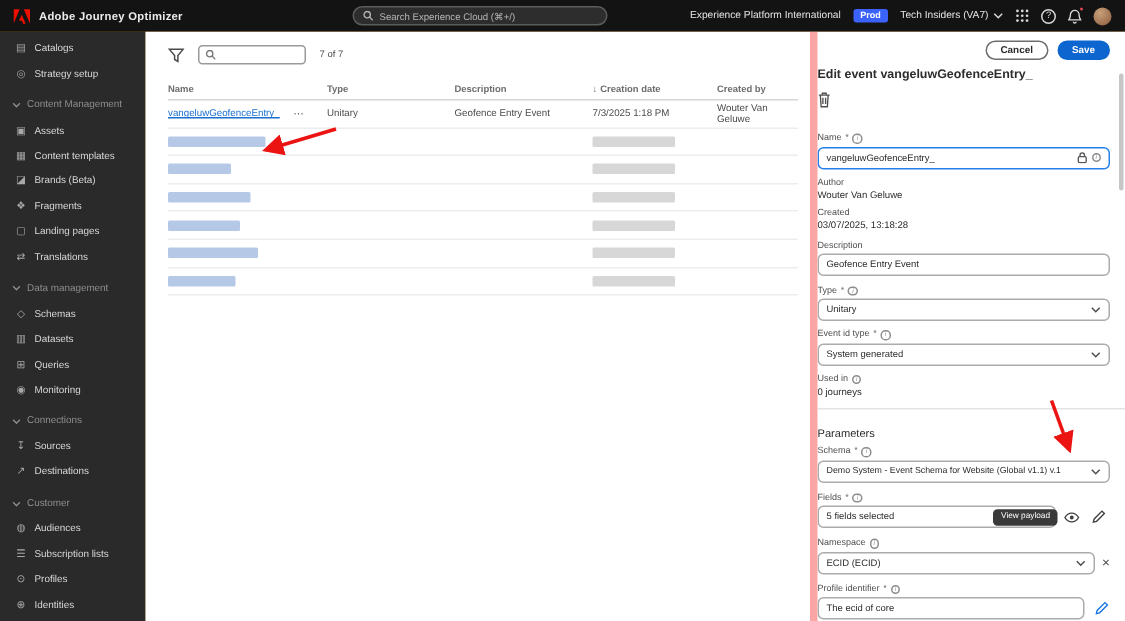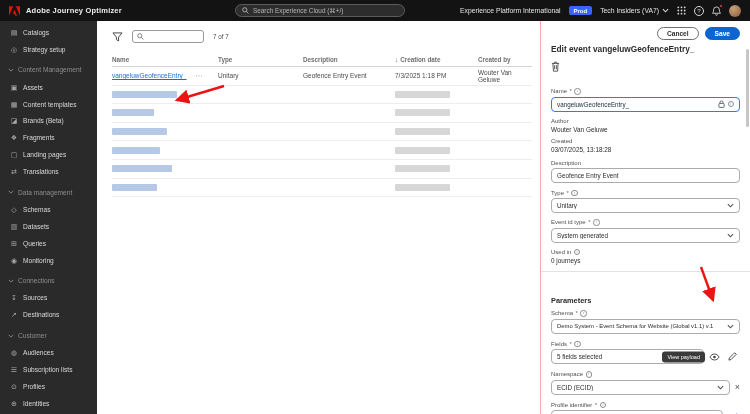--- a/index.html
+++ b/index.html
@@ -37,38 +37,38 @@
   .col-desc{width:92px;}
   .col-date{width:83px;display:flex;align-items:center;gap:2px;}
   .col-by{flex:1;}
   .tbl-row{display:flex;align-items:center;height:18.6px;border-bottom:1px solid #ededed;font-size:6.5px;color:#4b4b4b;}
   .link{color:#1a6fce;text-decoration:underline;cursor:pointer;}
   .more{color:#6e6e6e;font-size:7px;margin-left:6px;letter-spacing:1px;cursor:pointer;}
   .bar{height:7px;border-radius:1px;background:#d7d7d7;}
   .bar.blue{background:#b5c9e6;}
 
   
-  .panel{position:absolute;top:21px;left:540px;width:210px;height:393px;background:#fff;border-left:1px solid #fca5a5;padding:6px 10px 0 10px;overflow:hidden;font-size:6.4px;color:#2c2c2c;}
+  .panel{position:absolute;top:21px;left:540px;width:210px;height:393px;background:#fff;border-left:5px solid #fca5a5;padding:6px 10px 0 0;overflow:hidden;font-size:6.4px;color:#2c2c2c;}
   .panel-actions{display:flex;justify-content:flex-end;gap:6px;height:13px;}
   .btn{font-size:6.6px;font-weight:bold;border-radius:9px;padding:0 9px;height:13px;display:flex;align-items:center;cursor:pointer;}
   .btn-cancel{border:1.3px solid #6e6e6e;color:#2c2c2c;background:#fff;}
   .btn-save{background:#0d66d0;border:1.3px solid #0d66d0;color:#fff;}
   .panel-title{font-size:8.3px;font-weight:bold;color:#2c2c2c;margin-top:4px;white-space:nowrap;}
   .trash-btn{margin-top:7px;display:inline-flex;cursor:pointer;}
   .fgroup{margin-top:6px;}
   .flabel{display:flex;align-items:center;gap:2.5px;font-size:6px;color:#4f4f4f;margin-bottom:2px;}
   .req{color:#6e6e6e;}
   .info-i{width:6.5px;height:6.5px;border:1px solid #8d8d8d;border-radius:50%;color:#8d8d8d;font-size:4.3px;font-style:italic;display:inline-flex;align-items:center;justify-content:center;line-height:1;flex:none;}
   .input,.select{height:15px;border:1px solid #ababab;border-radius:4px;display:flex;align-items:center;padding:0 5px;background:#fff;font-size:6.3px;color:#2c2c2c;cursor:pointer;overflow:hidden;white-space:nowrap;}
   .input.focus{border:1.5px solid #2680eb;}
   .select{justify-content:space-between;gap:4px;}
   .select .val{overflow:hidden;text-overflow:ellipsis;white-space:nowrap;}
   .static-val{font-size:6.4px;color:#2c2c2c;}
   .divider{height:1px;background:#e3e3e3;margin:7px -10px 0 -10px;}
-  .params-title{font-size:7.4px;font-weight:bold;margin-top:24px;color:#2c2c2c;}
+  .params-title{font-size:7.4px;font-weight:normal;margin-top:11px;color:#2c2c2c;}
   .fields-row{display:flex;align-items:center;gap:3px;position:relative;}
   .fields-row .input{flex:1;}
   .icon-sq{width:15px;height:15px;display:flex;align-items:center;justify-content:center;cursor:pointer;flex:none;}
   .tooltip{position:absolute;right:35px;top:50%;transform:translateY(-50%);background:#3a3a3a;color:#fff;font-size:5.5px;padding:2.5px 5px;border-radius:3px;white-space:nowrap;z-index:5;}
   .ns-row{display:flex;align-items:center;gap:5px;}
   .ns-row .select{flex:1;}
   .close-x{font-size:9px;color:#505050;cursor:pointer;line-height:1;}
   .pid-row{display:flex;align-items:center;gap:5px;}
   .pid-row .input{flex:1;}
   .panel-scrollbar{position:absolute;right:1px;top:28px;width:3px;height:78px;background:#c6c6c6;border-radius:2px;}

